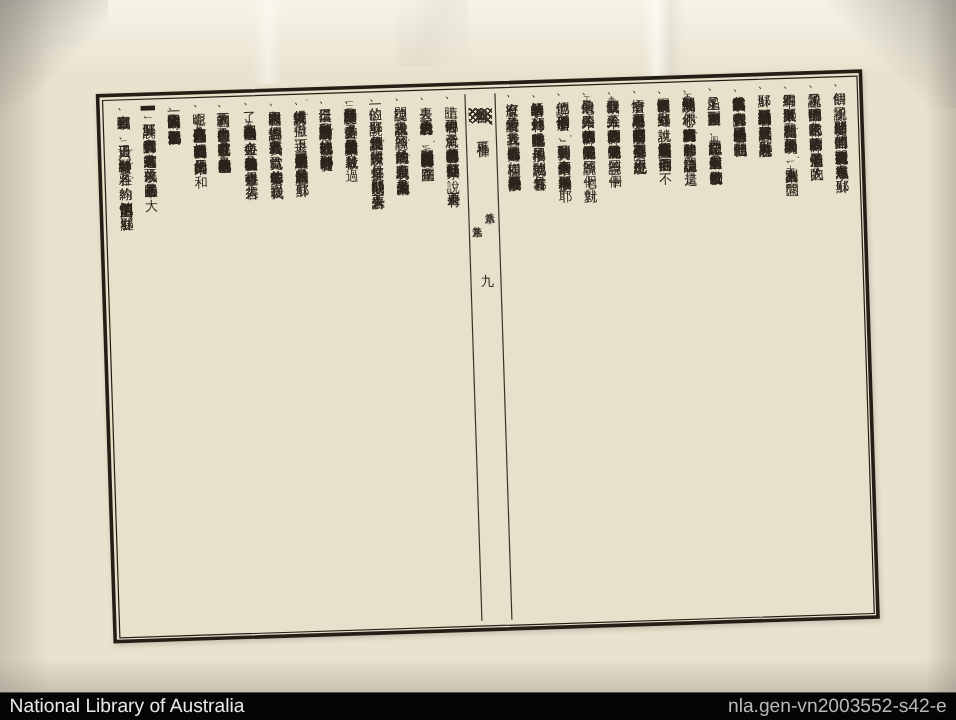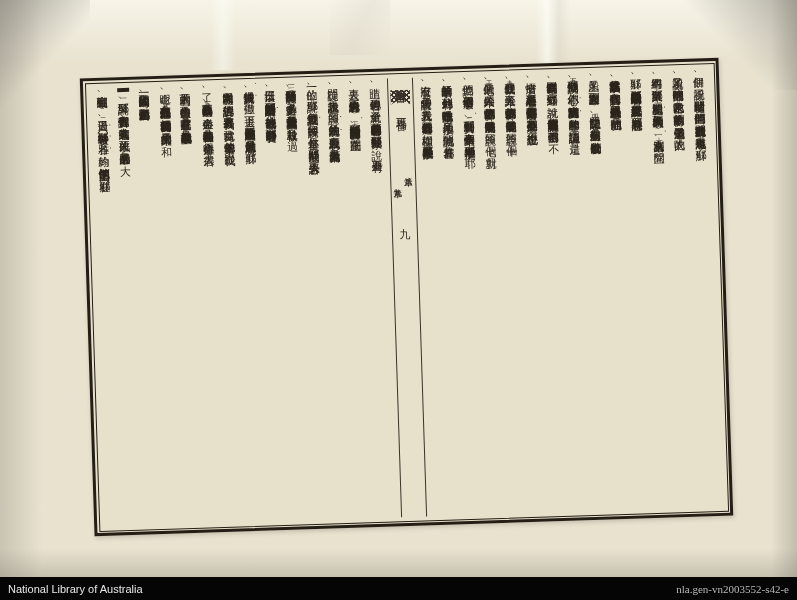--- a/index.html
+++ b/index.html
@@ -60,22 +60,22 @@
                repeating-linear-gradient(45deg,#3a332a 0 1.5px, rgba(0,0,0,0) 1.5px 3.5px);
     clip-path:polygon(0 0,100% 0,100% 100%,50% 62%,0 100%); }
   .fold-chapters { display:flex; flex-direction:row-reverse; margin-top:58px; }
   .fc { writing-mode:vertical-rl; font-size:8.5px; line-height:11px; color:#2b251c; }
   .fc-l { transform:translateY(11px); }
   .fold-page-num { writing-mode:vertical-rl; font-size:11px; margin-top:48px; color:#2b251c; }
 
   
   .nla-bar { position:absolute; left:0; right:0; bottom:0; height:23px; background:#050505;
     display:flex; align-items:center; justify-content:space-between; padding:0 8px;
-    font-family:"Liberation Sans", sans-serif; font-size:11px; color:#e8e8e8; }
-  .nla-bar .item-id { color:#b9b9b9;font-family:Liberation Serif, serif; }
+    font-family:"Liberation Sans", sans-serif; font-size:16px; color:#e8e8e8; }
+  .nla-bar .item-id { color:#b9b9b9; }
 </style>
 </head>
 <body>
 
 <div class="stage">
   <div class="paper">
     <div class="top-strip"></div>
     <div class="crease-1"></div>
     <div class="crease-2"></div>
     <div class="crease-3"></div>

